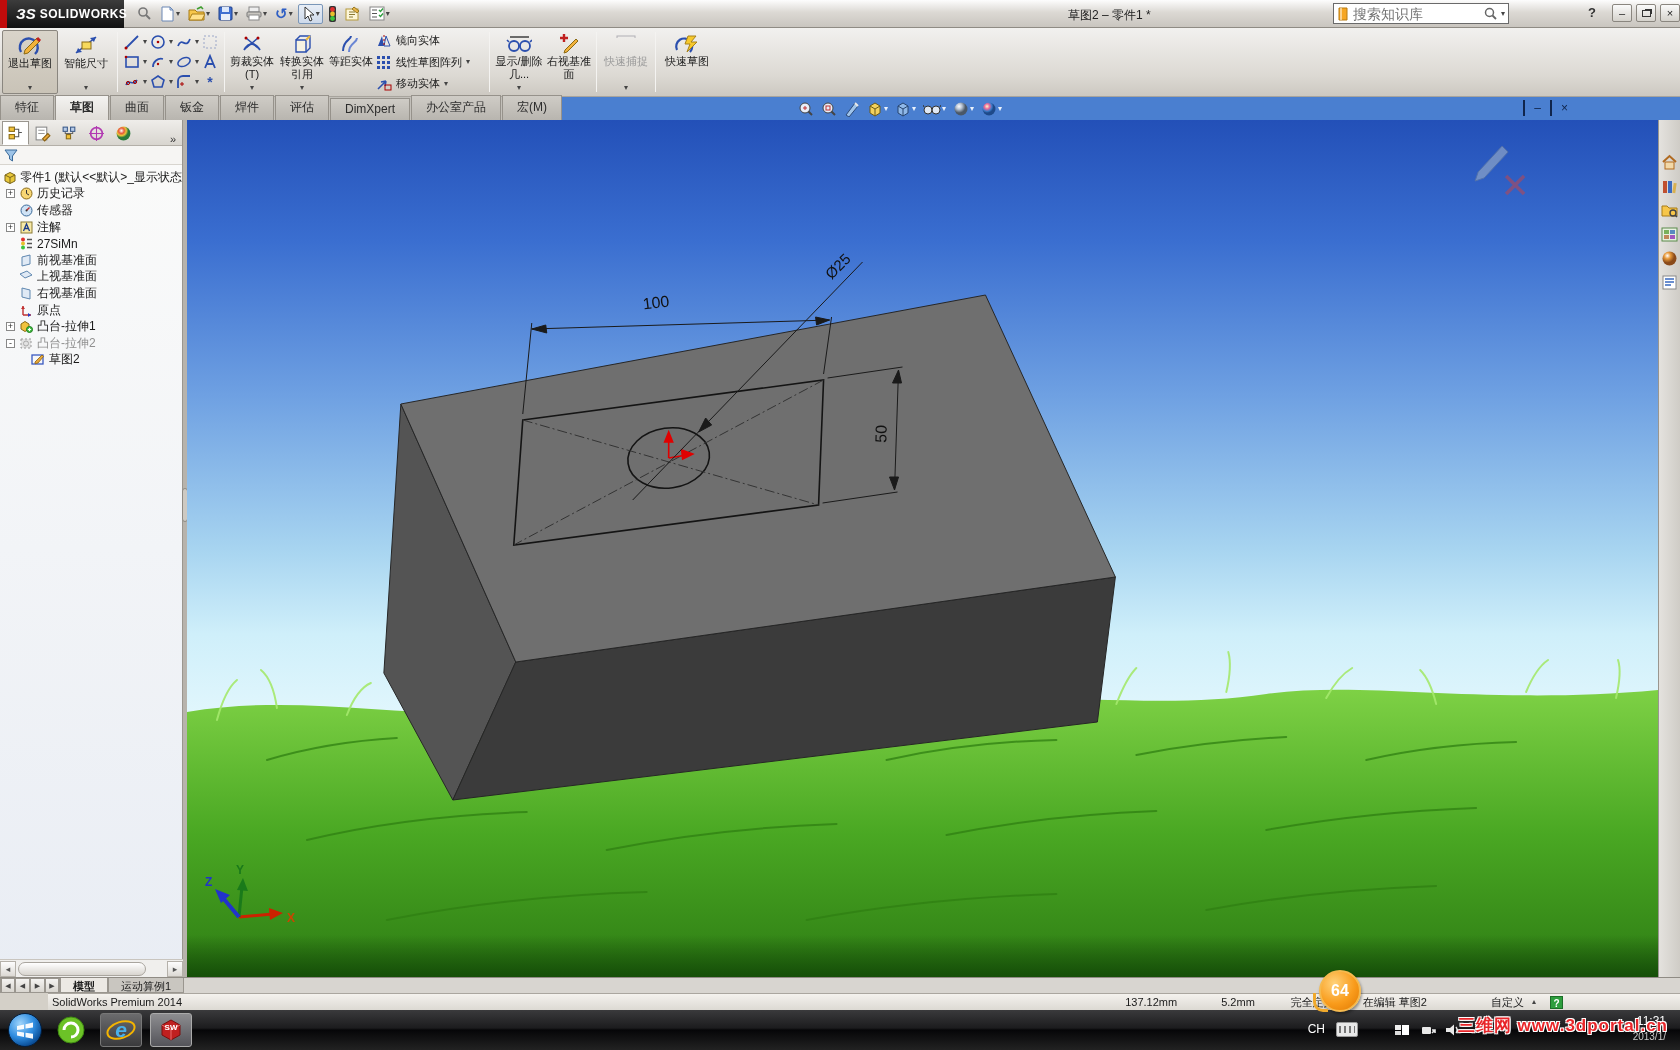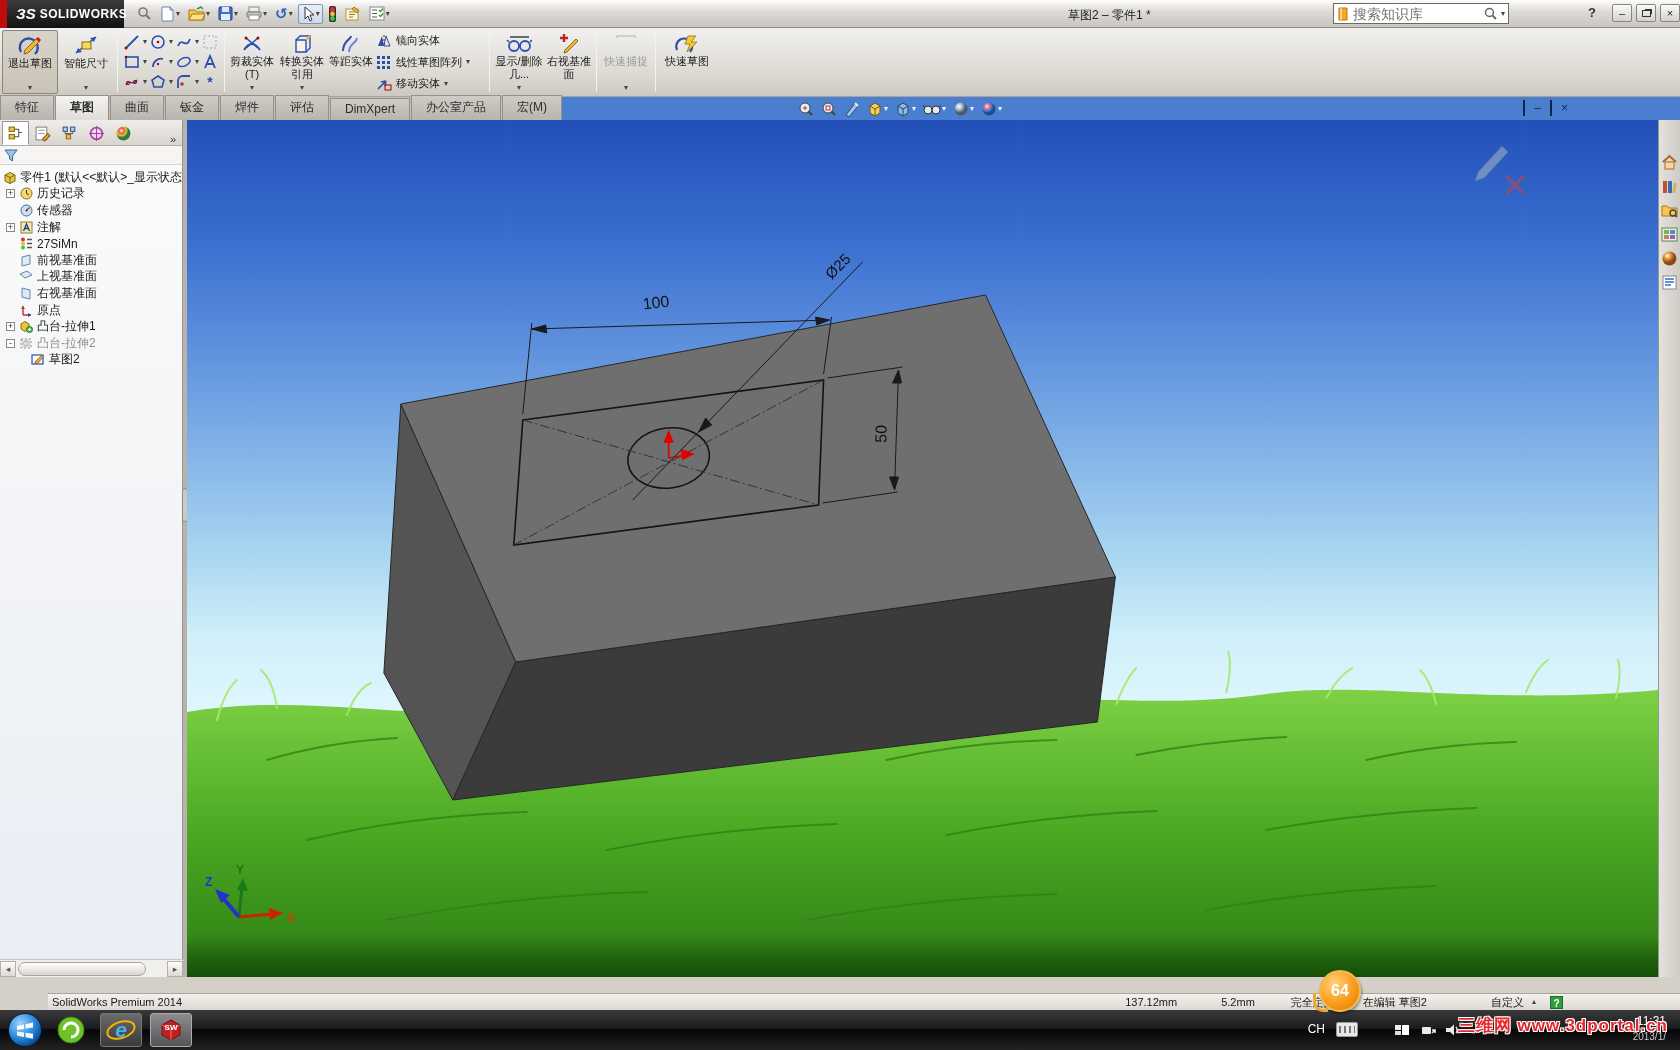--- a/index.html
+++ b/index.html
@@ -853,20 +853,30 @@
           </defs>
           <circle cx="8.5" cy="8.5" r="7" fill="url(#tpb)"></circle>
         </svg>
       <svg class="tpic" viewBox="0 0 17 17">
           <rect x="2" y="2" width="13" height="13" fill="#fff" stroke="#888"></rect>
           <path d="M4,5 h9 M4,8 h9 M4,11 h6" stroke="#3a6ac0" stroke-width="1.4"></path>
         </svg>
     </div>
   </div>
 
+  <div class="modeltabs">
+    <div class="nav">
+      <span class="nbtn" style="border-left-width:2px;">◀</span>
+      <span class="nbtn">◀</span>
+      <span class="nbtn">▶</span>
+      <span class="nbtn" style="border-right-width:2px;">▶</span>
+    </div>
+    <span class="mtab active">模型</span>
+    <span class="mtab">运动算例1</span>
+  </div>
 
   <div class="statusbar">
     <span>SolidWorks Premium 2014</span>
     <div class="sb-right">
       <span style="margin-right:44px;">137.12mm</span>
       <span style="margin-right:26px;">5.2mm</span>
       <span style="margin-right:10px;"></span>
       <span style="margin-right:28px;">完全定义</span>
       <span style="margin-right:64px;">在编辑 草图2</span>
       <span>自定义</span>

